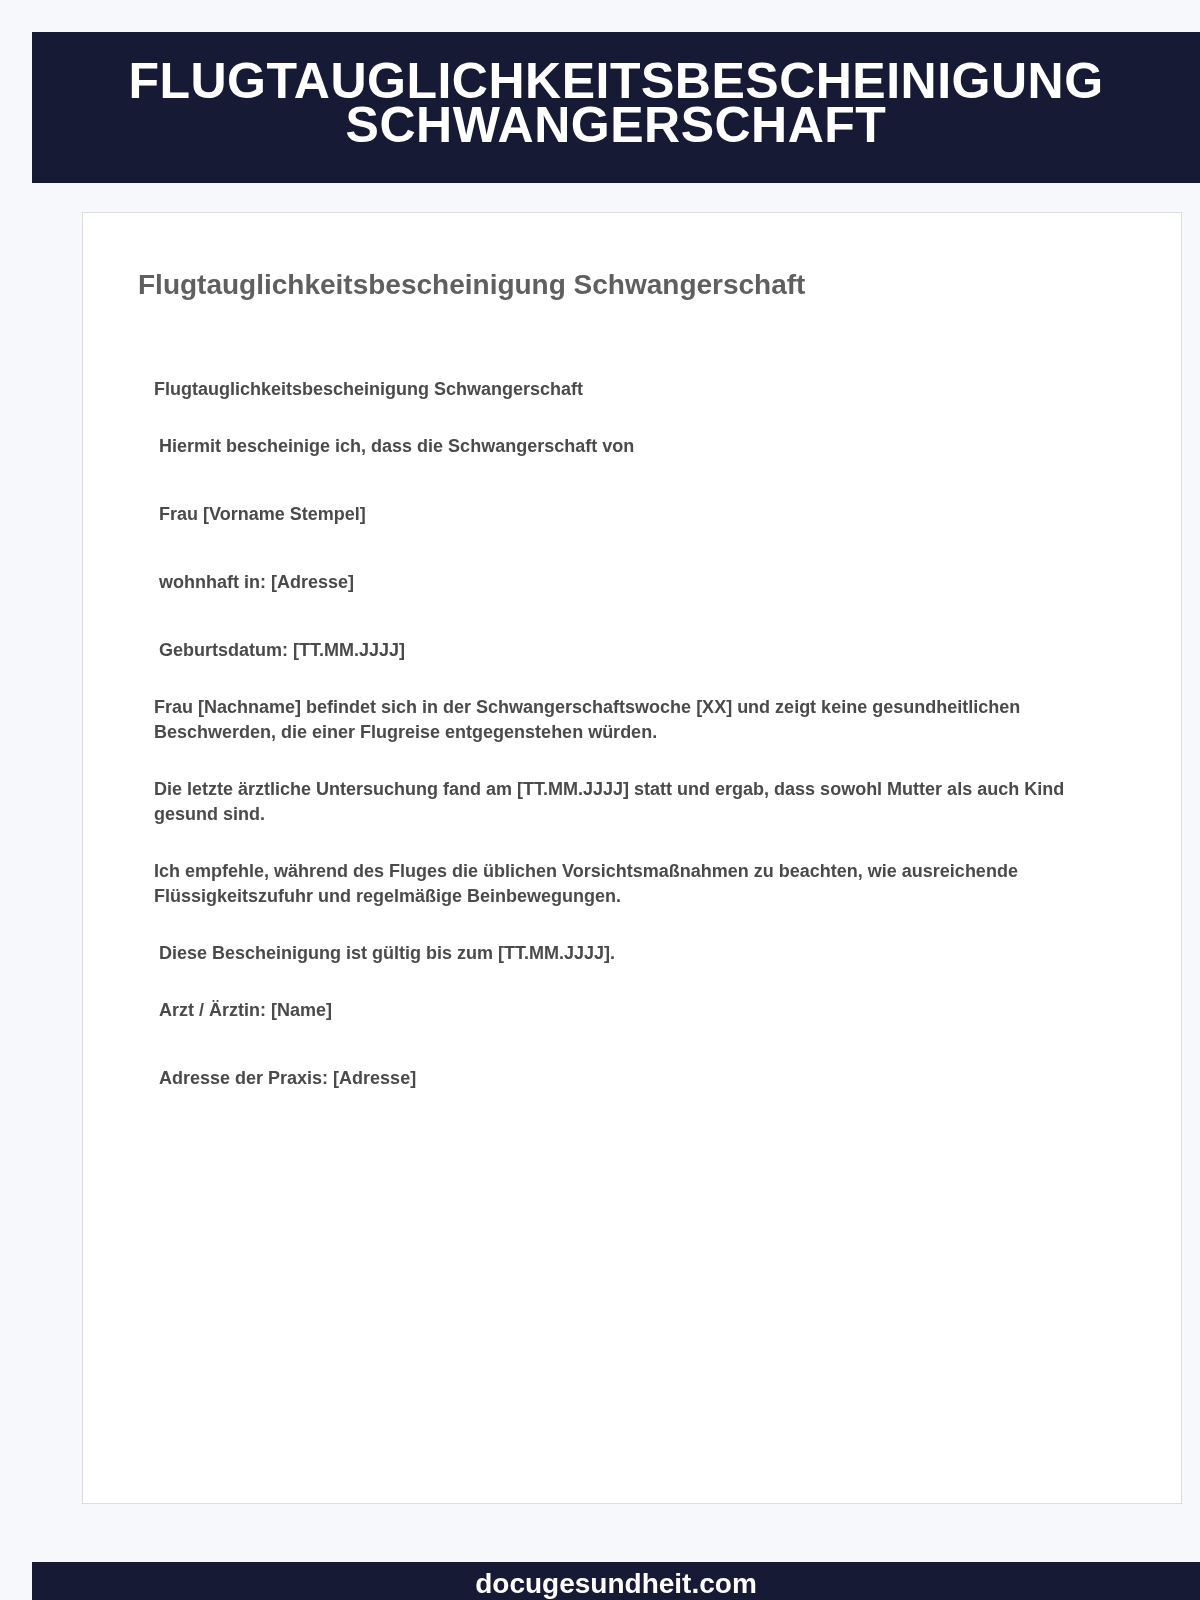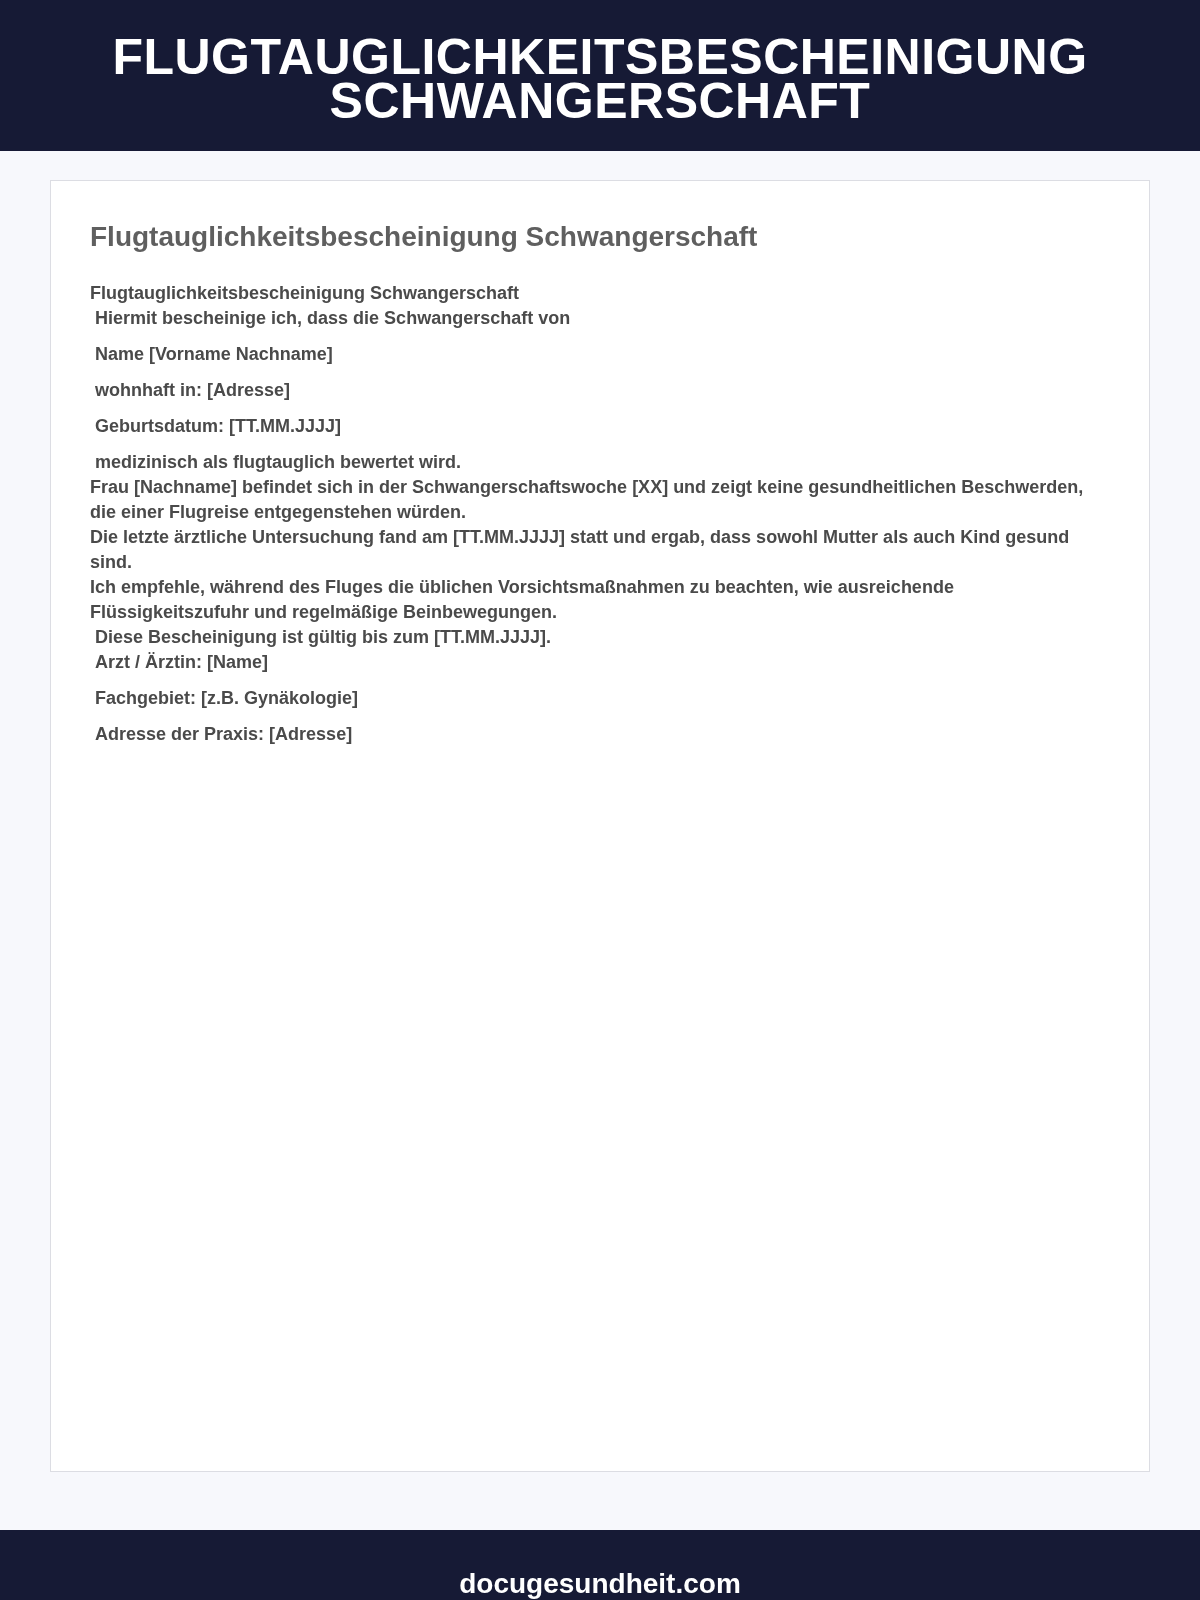--- a/index.html
+++ b/index.html
@@ -1,15 +1,15 @@
 <!DOCTYPE html>
 <html><head>
 <meta charset="utf-8">
 <style>
-  * { margin: 0; padding: 0; box-sizing: border-box; }
+  * { margin: 0; padding: 16px; box-sizing: border-box; }
   html, body { width: 1200px; height: 1600px; background: #f7f8fc; font-family: "Liberation Sans", sans-serif; }
   .header {
     height: 151px; background: #161a35; color: #ffffff;
     display: flex; align-items: center; justify-content: center; text-align: center;
   }
   .header h1 {
     font-family: "Liberation Sans", sans-serif; font-weight: bold;
     font-size: 50px; line-height: 44px; letter-spacing: 0.5px;
     text-transform: uppercase; padding-top: 6px;
   }
@@ -38,30 +38,28 @@
 <header class="header">
   <h1>FLUGTAUGLICHKEITSBESCHEINIGUNG SCHWANGERSCHAFT</h1>
 </header>
 
 <main class="main">
   <section class="card">
     <h2 class="doc-title">Flugtauglichkeitsbescheinigung Schwangerschaft</h2>
     <div class="body">
       <span class="line">Flugtauglichkeitsbescheinigung Schwangerschaft</span>
       <span class="line"> Hiermit bescheinige ich, dass die Schwangerschaft von</span>
-      <span class="line gap"> Name [Vorname Nachname]</span>
+      <span class="line gap"> Frau [Vorname Stempel]</span>
       <span class="line gap"> wohnhaft in: [Adresse]</span>
       <span class="line gap"> Geburtsdatum: [TT.MM.JJJJ]</span>
-      <span class="line gap"> medizinisch als flugtauglich bewertet wird.</span>
       <span class="line">Frau [Nachname] befindet sich in der Schwangerschaftswoche [XX] und zeigt keine gesundheitlichen Beschwerden, die einer Flugreise entgegenstehen würden.</span>
       <span class="line">Die letzte ärztliche Untersuchung fand am [TT.MM.JJJJ] statt und ergab, dass sowohl Mutter als auch Kind gesund sind.</span>
       <span class="line">Ich empfehle, während des Fluges die üblichen Vorsichtsmaßnahmen zu beachten, wie ausreichende Flüssigkeitszufuhr und regelmäßige Beinbewegungen.</span>
       <span class="line"> Diese Bescheinigung ist gültig bis zum [TT.MM.JJJJ].</span>
       <span class="line"> Arzt / Ärztin: [Name]</span>
-      <span class="line gap"> Fachgebiet: [z.B. Gynäkologie]</span>
       <span class="line gap"> Adresse der Praxis: [Adresse]</span>
     </div>
   </section>
 </main>
 
 <footer class="footer">
   <span>docugesundheit.com</span>
 </footer>
 
 </body></html>

